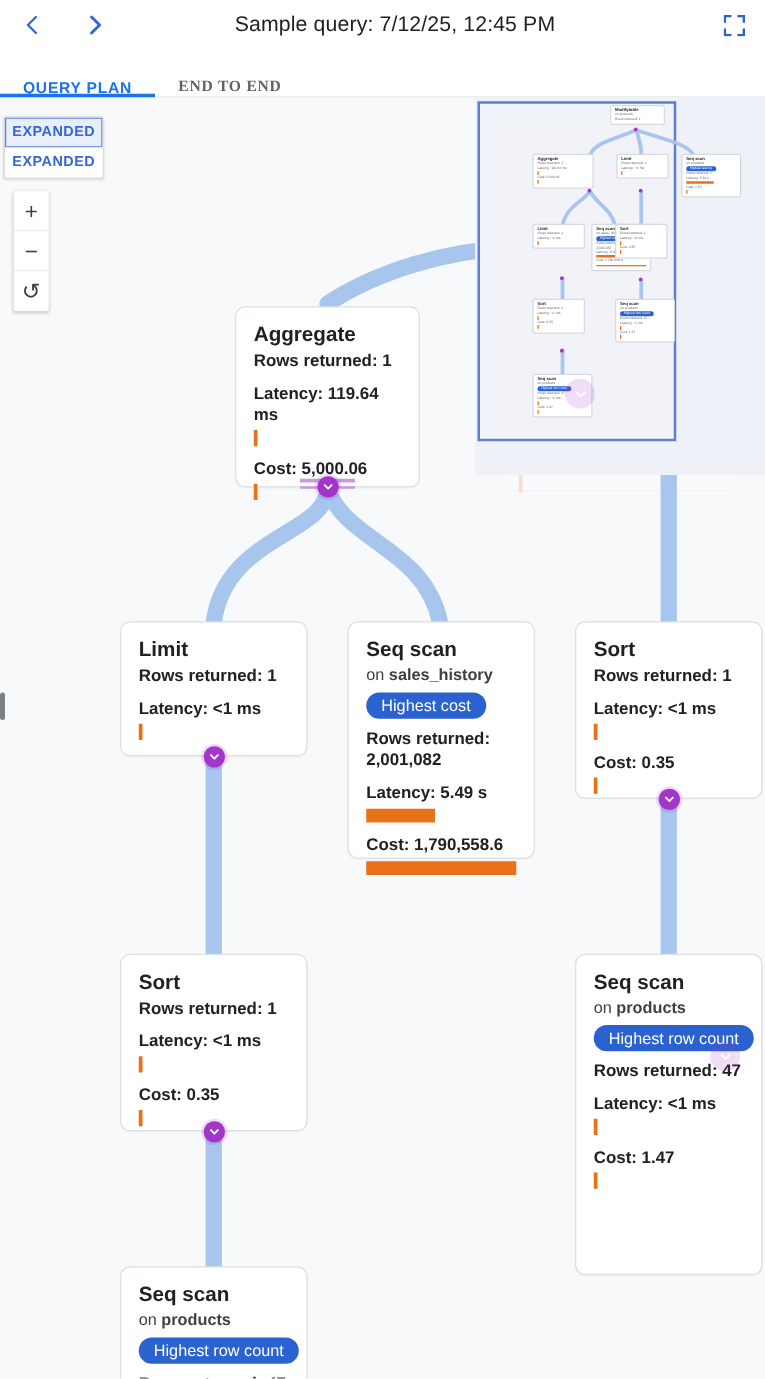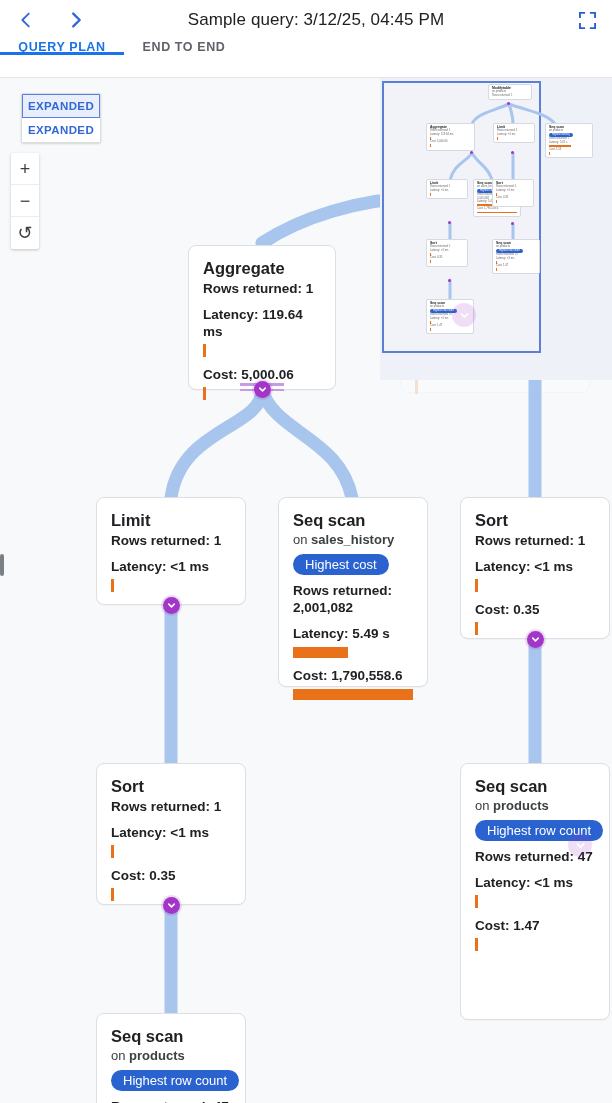--- a/index.html
+++ b/index.html
@@ -29,45 +29,45 @@
   }
   .fullscreen-btn {
     width:34px; height:34px; margin-right:8px; flex:none;
     display:flex; align-items:center; justify-content:center;
     cursor:pointer;
   }
 
   
   .tabs {
     position:absolute; top:40px; left:0; width:612px; height:38px;
-    display:flex; align-items:flex-start; background:#fff;
+    display:flex; align-items:flex-end; background:#fff;
     border-bottom:1px solid #e4e6e8;
   }
   .tab {
     display:flex; align-items:center; justify-content:center;
     font-size:12.5px; font-weight:600; letter-spacing:0.6px;
     color:#5f6368; cursor:pointer; position:relative;
   }
   .tab.t0 { width:124px; }
-  .tab.t1 { width:120px; }
+  .tab.t1 { width:120px;font-family:Liberation Serif, serif; }
   .tab.active { color:#1a73e8; }
   .tab.active::after {
     content:""; position:absolute; left:0; right:0; bottom:-1px;
     height:3px; background:#1a73e8;
   }
 
   
   .canvas {
     position:absolute; top:78px; left:0; width:612px; height:1025px;
     background:#f7f9fb; overflow:hidden;
   }
 
   
   .mode-toggle {
-    position:absolute; top:15px; left:21px; width:80px;
+    position:absolute; top:15px; left:3px; width:80px;
     background:#fff; border:1px solid #dadce0; border-radius:2px;
     box-shadow:0 1px 2px rgba(60,64,67,0.18); z-index:40;
     overflow:hidden;
   }
   .mode-btn {
     height:24px; display:flex; align-items:center; justify-content:center;
     font-size:11.5px; font-weight:600; letter-spacing:0.4px;
     color:#3367D6; cursor:pointer; background:#fff;
   }
   .mode-btn.selected { background:#e8eefc; border:1px solid #5a7fe0; }
@@ -159,21 +159,21 @@
     <div class="nav-arrow">
       <svg width="22" height="22" viewBox="0 0 24 24">
         <path d="M15 5 L8 12 L15 19" fill="none" stroke="#3367D6" stroke-width="2" stroke-linecap="round" stroke-linejoin="round"></path>
       </svg>
     </div>
     <div class="nav-arrow second">
       <svg width="22" height="22" viewBox="0 0 24 24">
         <path d="M9 5 L16 12 L9 19" fill="none" stroke="#3367D6" stroke-width="2.6" stroke-linecap="round" stroke-linejoin="round"></path>
       </svg>
     </div>
-    <div class="header-title">Sample query: 3/12/25, 04:45 PM</div>
+    <div class="header-title">Sample query: 7/12/25, 12:45 PM</div>
     <div class="fullscreen-btn">
       <svg width="17" height="17" viewBox="0 0 20 20">
         <path d="M1 6 V1 H6 M14 1 H19 V6 M19 14 V19 H14 M6 19 H1 V14" fill="none" stroke="#2a5fd0" stroke-width="2.4" stroke-linecap="square"></path>
       </svg>
     </div>
   </div>
 
   <div class="tabs">
     <div class="tab t0 active">QUERY PLAN</div>
     <div class="tab t1">END TO END</div>

